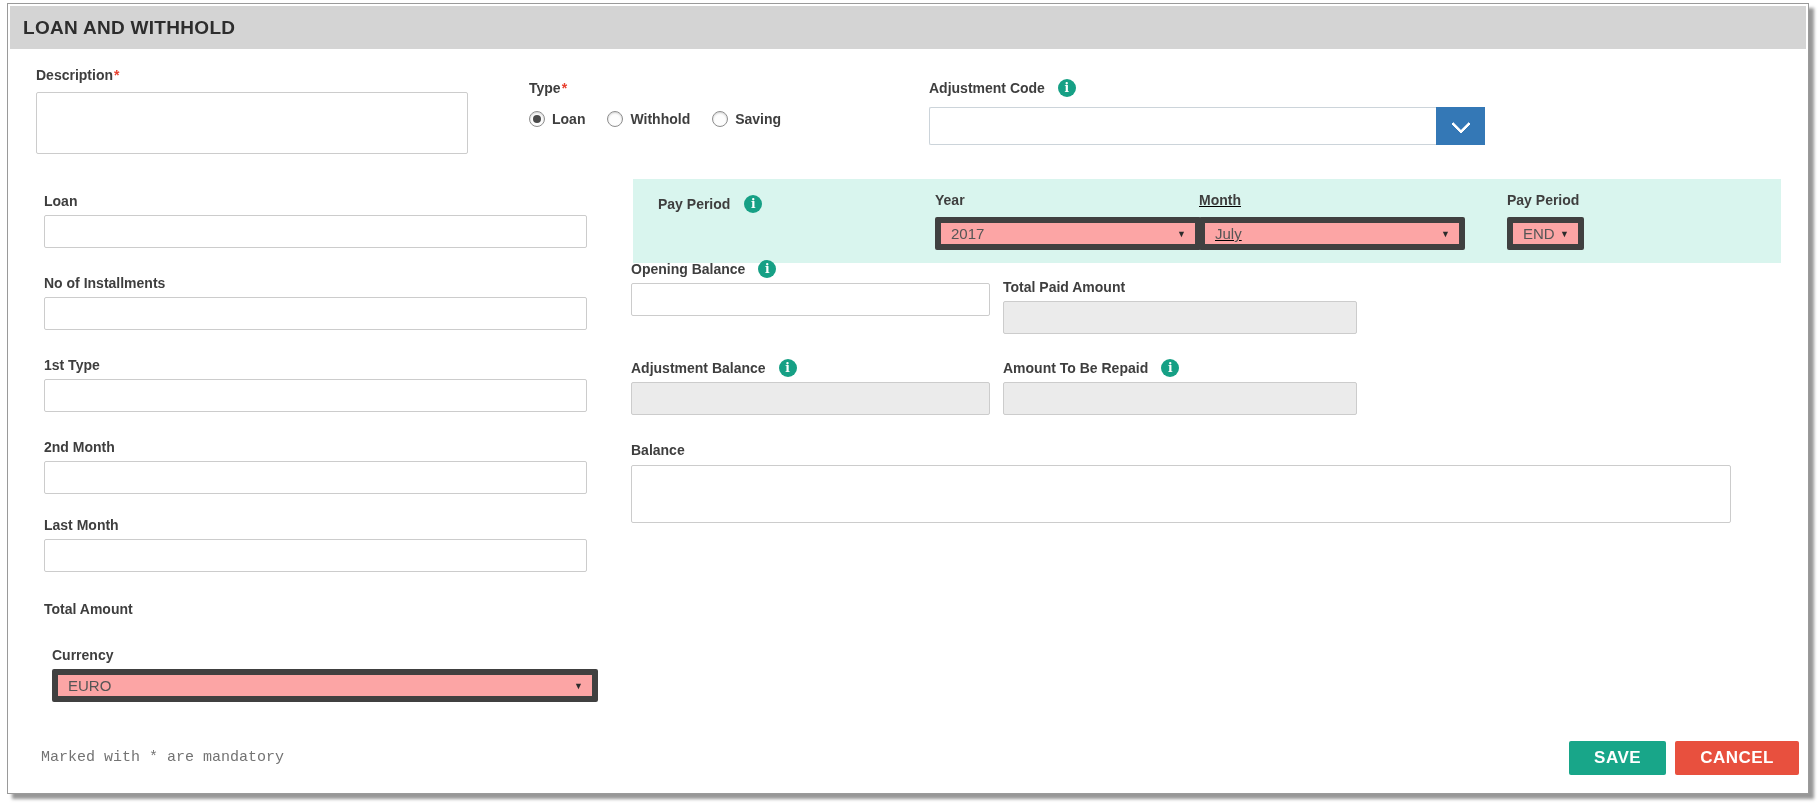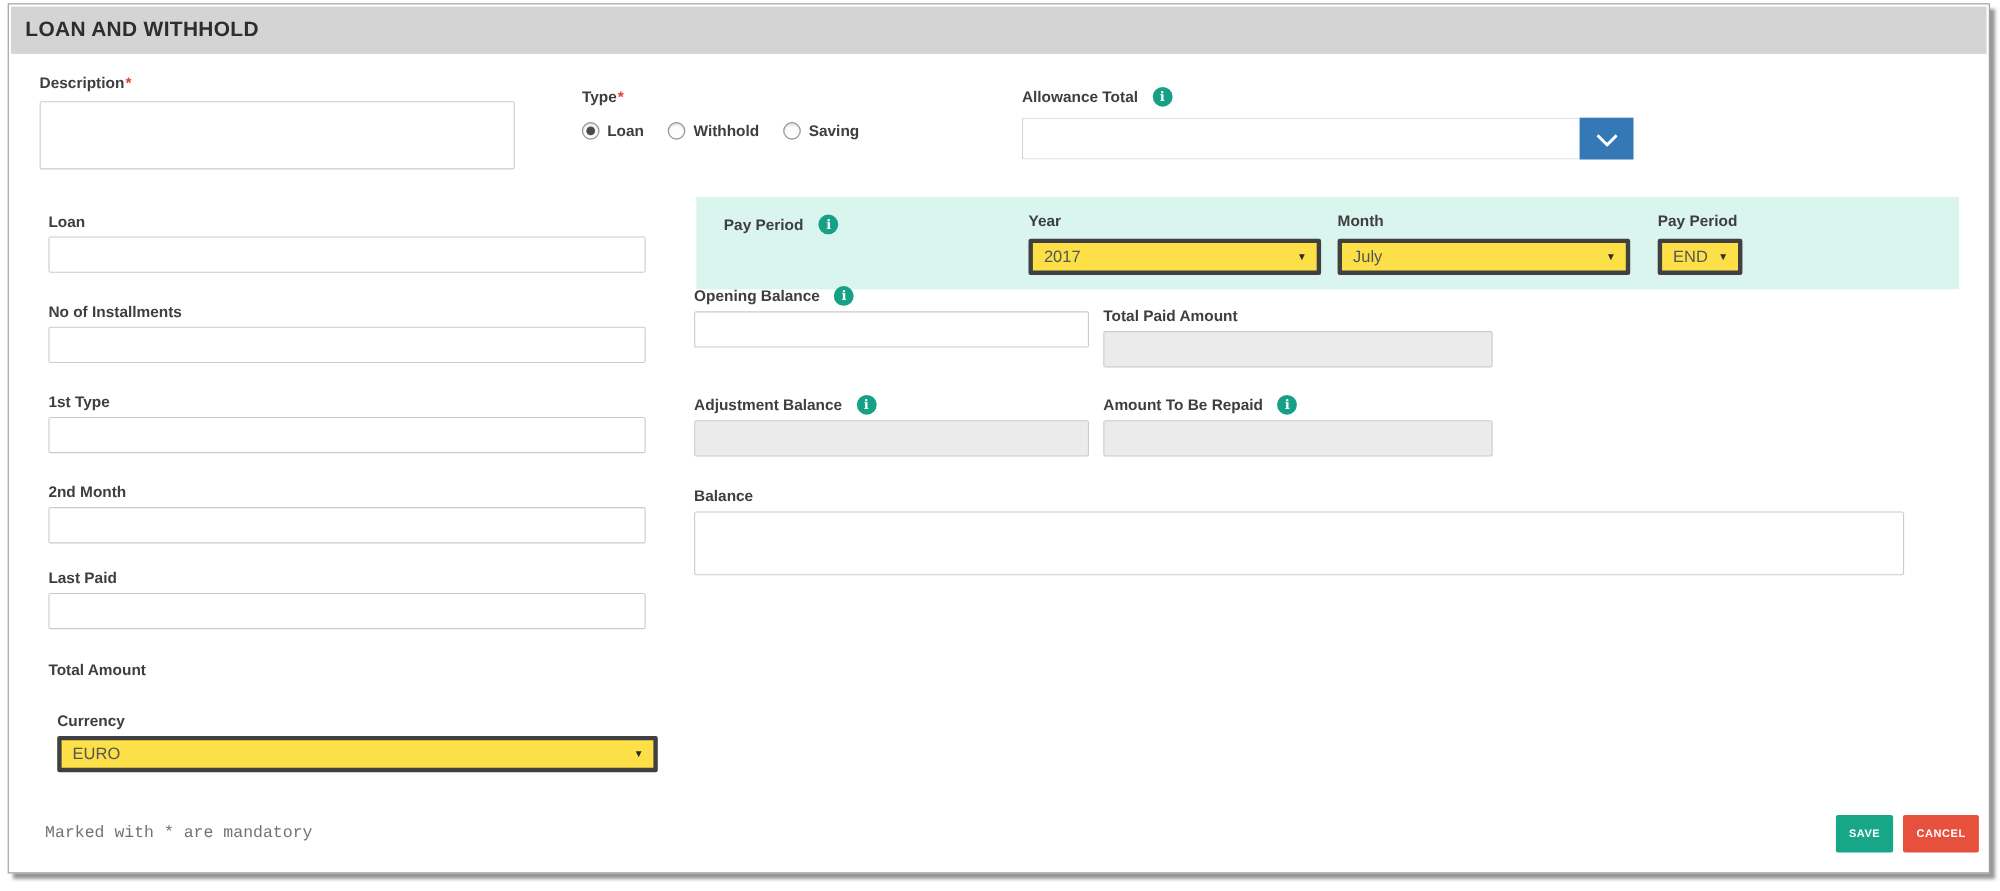--- a/index.html
+++ b/index.html
@@ -59,51 +59,51 @@
   
   .g-loan{left:36px;top:188px;width:543px;}
   .g-inst{left:36px;top:270px;width:543px;}
   .g-m1{left:36px;top:352px;width:543px;}
   .g-m2{left:36px;top:434px;width:543px;}
   .g-mlast{left:36px;top:512px;width:543px;}
   .g-total{left:36px;top:596px;}
   .g-curr{left:44px;top:642px;width:546px;}
   
   .select{
-    height:33px;border:4px solid #404040;background:#fde047;border-radius:2px;display:flex;align-items:center;
+    height:33px;border:6px solid #404040;background:#fca5a5;border-radius:2px;display:flex;align-items:center;
     padding:0 10px;box-sizing:border-box;position:relative;font-size:15px;color:#555;cursor:pointer;
   }
   .caret{position:absolute;right:9px;top:50%;transform:translateY(-50%);font-size:9px;color:#2b2b2b;line-height:1;}
   .caret::after{content:"▼";}
   
   .mint{position:absolute;left:625px;top:175px;width:1148px;height:84px;background:#d9f5ee;}
   .pp-head{position:absolute;left:25px;top:16px;display:flex;align-items:center;gap:14px;}
   .pp-year{position:absolute;left:302px;top:12px;width:266px;}
-  .pp-month{position:absolute;left:583px;top:12px;width:266px;}
+  .pp-month{position:absolute;left:566px;top:12px;width:266px;text-decoration:underline;}
   .pp-per{position:absolute;left:874px;top:12px;width:77px;}
   .mint .lbl{margin-bottom:8px;}
   
   .info{
     width:18px;height:18px;border-radius:50%;background:#16a085;display:inline-flex;
     align-items:center;justify-content:center;flex:none;cursor:pointer;
   }
   .info::after{content:"i";color:#fff;font-family:"DejaVu Serif",serif;font-weight:bold;font-size:12px;line-height:1;}
   
   .g-open{left:623px;top:256px;width:359px;}
   .g-paid{left:995px;top:274px;width:354px;}
   .g-adj{left:623px;top:355px;width:359px;}
   .g-repaid{left:995px;top:355px;width:354px;}
   .g-remark{left:623px;top:437px;width:1100px;}
   .g-remark .lbl{margin-bottom:6px;}
   .remark-ta{height:58px;}
   
   .mandatory{position:absolute;left:33px;top:745px;font-size:15px;color:#737373;font-family:Liberation Mono, monospace;}
   .btns{position:absolute;right:9px;top:737px;display:flex;gap:9px;}
   .btn{
-    height:34px;padding:0 12px;display:flex;align-items:center;font-size:10px;font-weight:bold;color:#fff;
+    height:34px;padding:0 25px;display:flex;align-items:center;font-size:17px;font-weight:bold;color:#fff;
     border:none;border-radius:2px;cursor:pointer;font-family:inherit;letter-spacing:.5px;
   }
   .btn-save{background:#18a689;}
   .btn-cancel{background:#e8503e;}
 </style>
 </head>
 <body>
 
 <div class="panel">
   <div class="panel-header">
@@ -129,21 +129,21 @@
         </span>
         <span class="radio-opt">
           <span class="radio"></span>
           <span class="opt-label">Saving</span>
         </span>
       </div>
     </div>
 
     <div class="fg g-allow">
       <div class="lblrow">
-        <span class="lbl">Allowance Total</span>
+        <span class="lbl">Adjustment Code</span>
         <span class="info"></span>
       </div>
       <div class="combo">
         <div class="combo-input"></div>
         <button class="combo-btn">
           <span class="chev"></span>
         </button>
       </div>
     </div>
 
@@ -157,21 +157,21 @@
     </div>
     <div class="fg g-m1">
       <div class="lbl mb">1st Type</div>
       <input class="txt" value="" style="">
     </div>
     <div class="fg g-m2">
       <div class="lbl mb">2nd Month</div>
       <input class="txt" value="" style="">
     </div>
     <div class="fg g-mlast">
-      <div class="lbl mb">Last Paid</div>
+      <div class="lbl mb">Last Month</div>
       <input class="txt" value="" style="">
     </div>
     <div class="fg g-total">
       <div class="lbl">Total Amount</div>
     </div>
     <div class="fg g-curr">
       <div class="lbl mb">Currency</div>
       <div class="select">
         <span>EURO</span>
         <span class="caret"></span>

